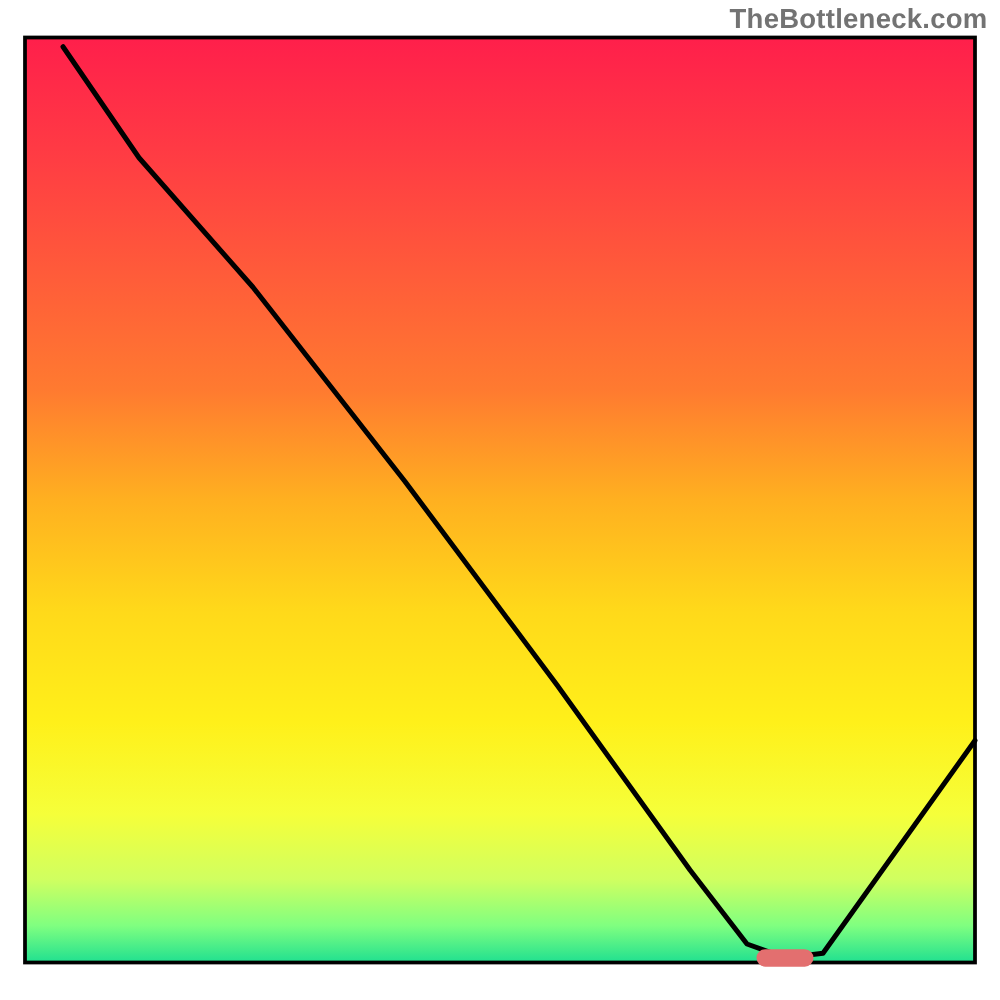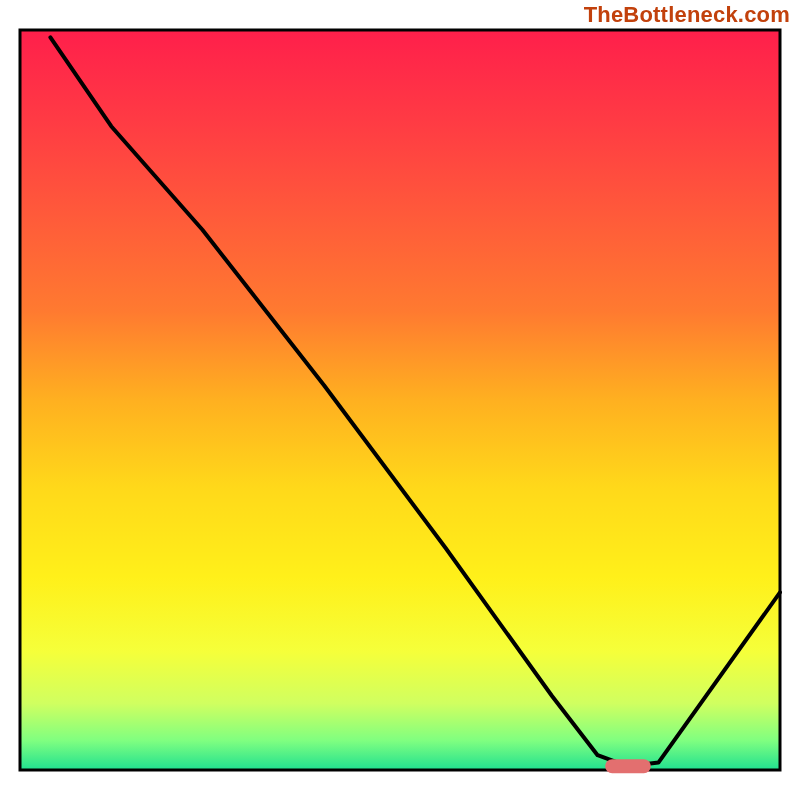--- a/index.html
+++ b/index.html
@@ -14,21 +14,21 @@
     position: relative;
     width: 800px;
     height: 800px;
   }
   .watermark {
     position: absolute;
     top: 2px;
     right: 10px;
     font-size: 22px;
     font-weight: bold;
-    color: #c2410c;
+    color: #737373;
     letter-spacing: 0.2px;
     z-index: 10;
     margin-left: 28px;
   }
   svg.chart {
     position: absolute;
     left: 0;
     top: 0;
   }
 </style>

